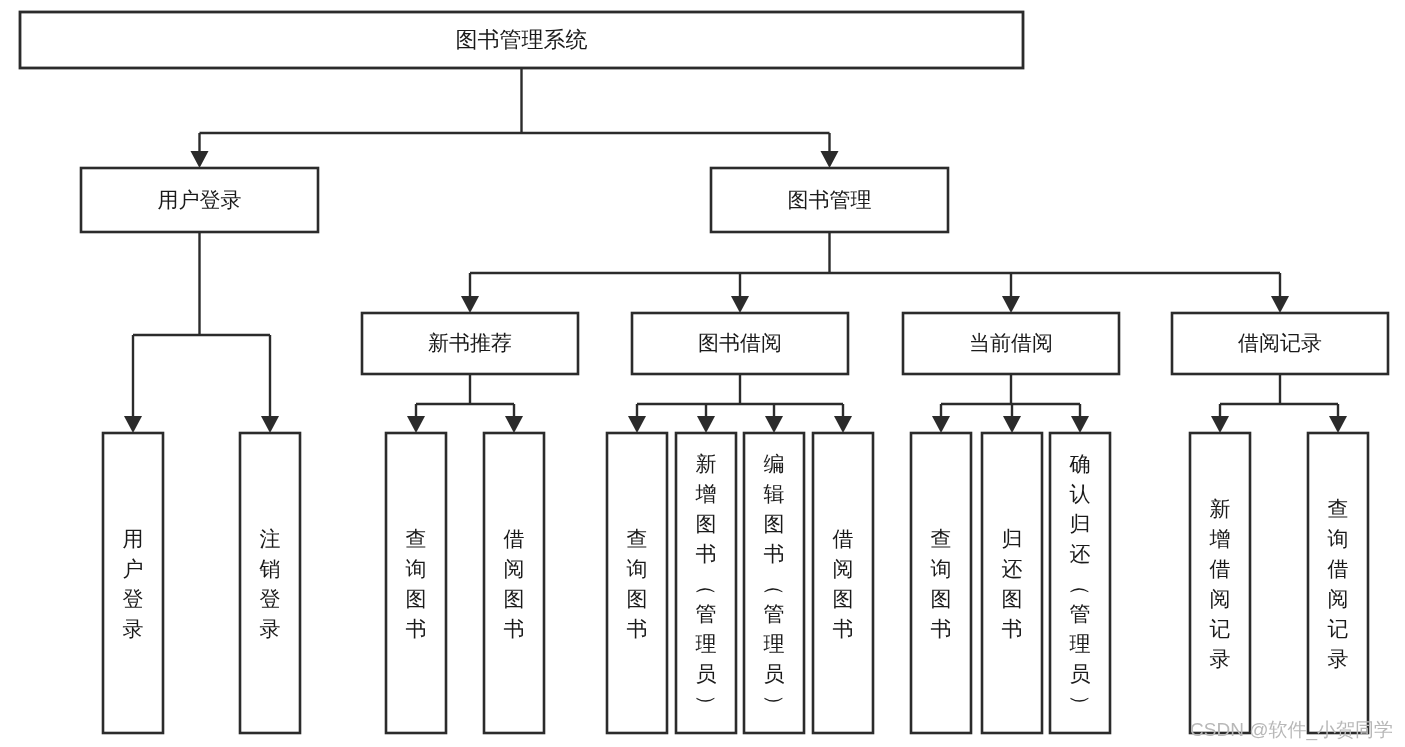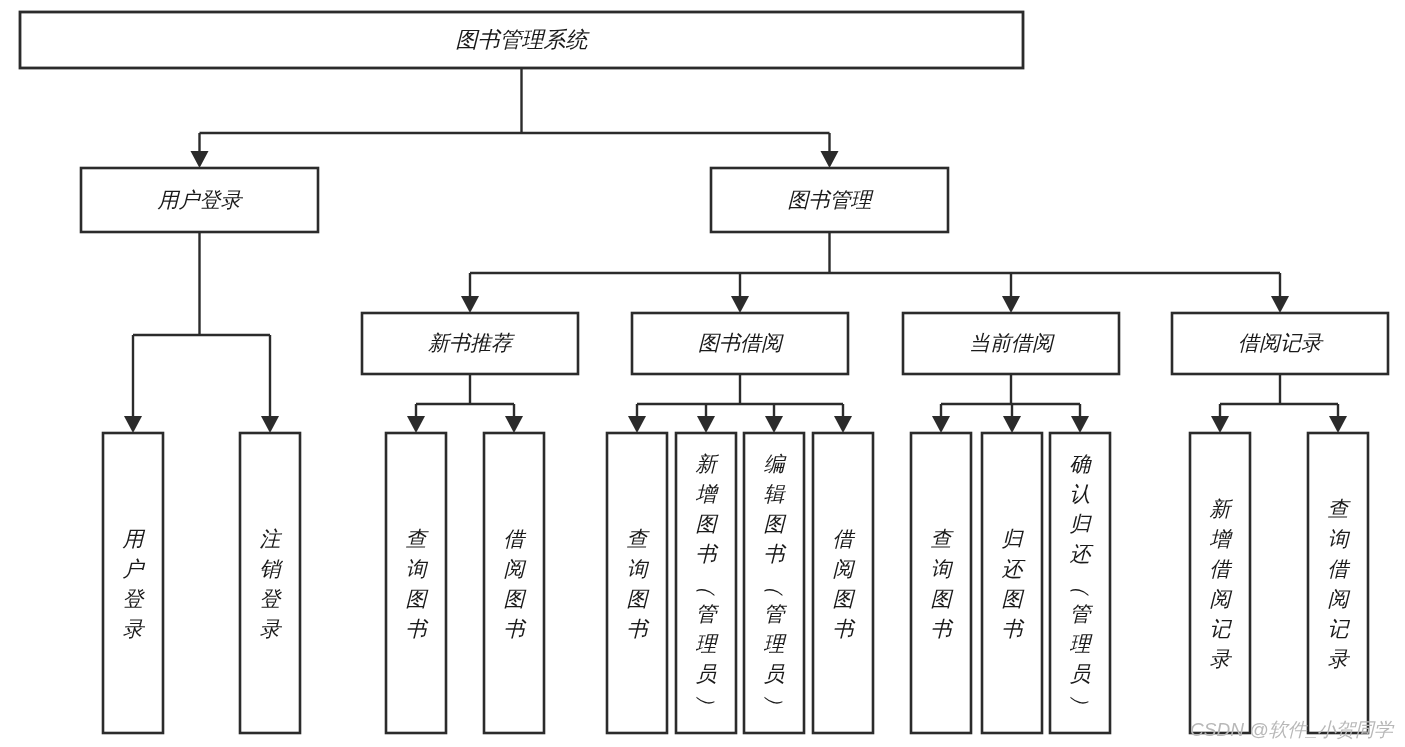--- a/index.html
+++ b/index.html
@@ -14,21 +14,20 @@
     font-family: "Liberation Sans", "DejaVu Sans", sans-serif;
     overflow: hidden;
     position: relative;
   }
   #diagram-root {
     position: absolute;
     left: 0;
     top: 0;
     width: 1405px;
     height: 747px;
-    font-style: italic;
   }
   svg.flow-canvas {
     display: block;
     width: 1405px;
     height: 747px;
     background: #ffffff;
   }
   .node-box {
     fill: #ffffff;
     stroke: #2b2b2b;

